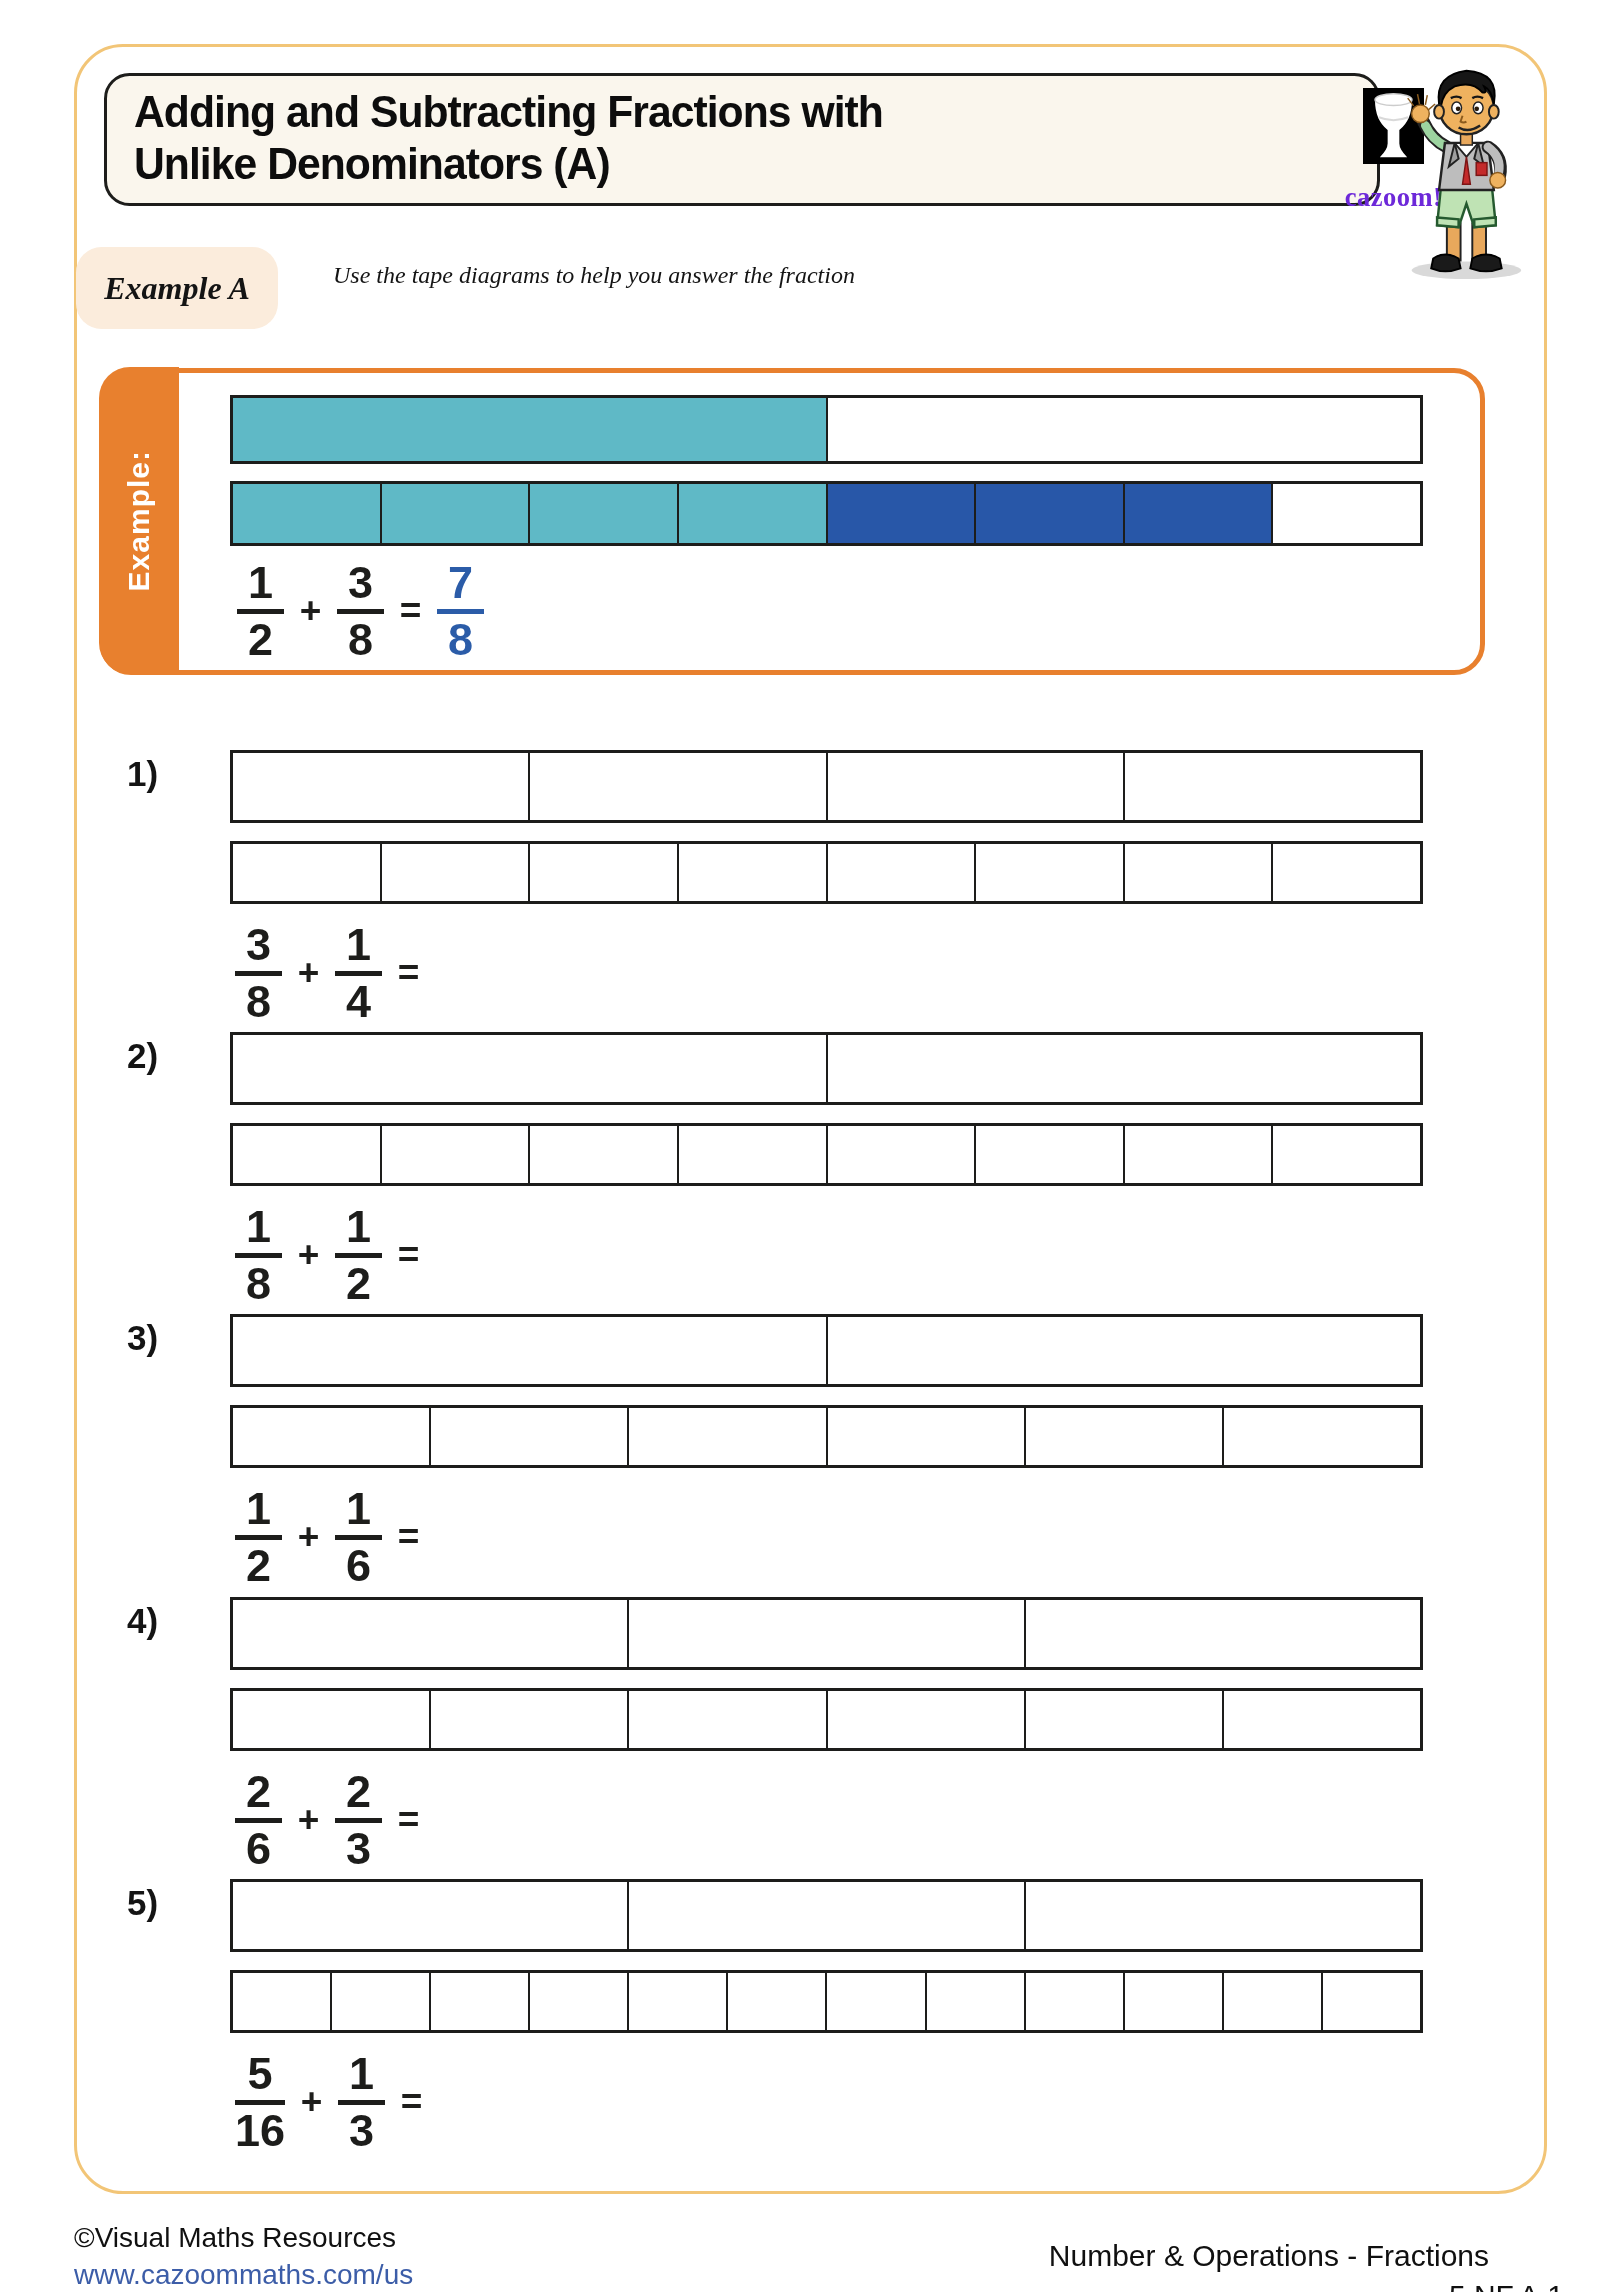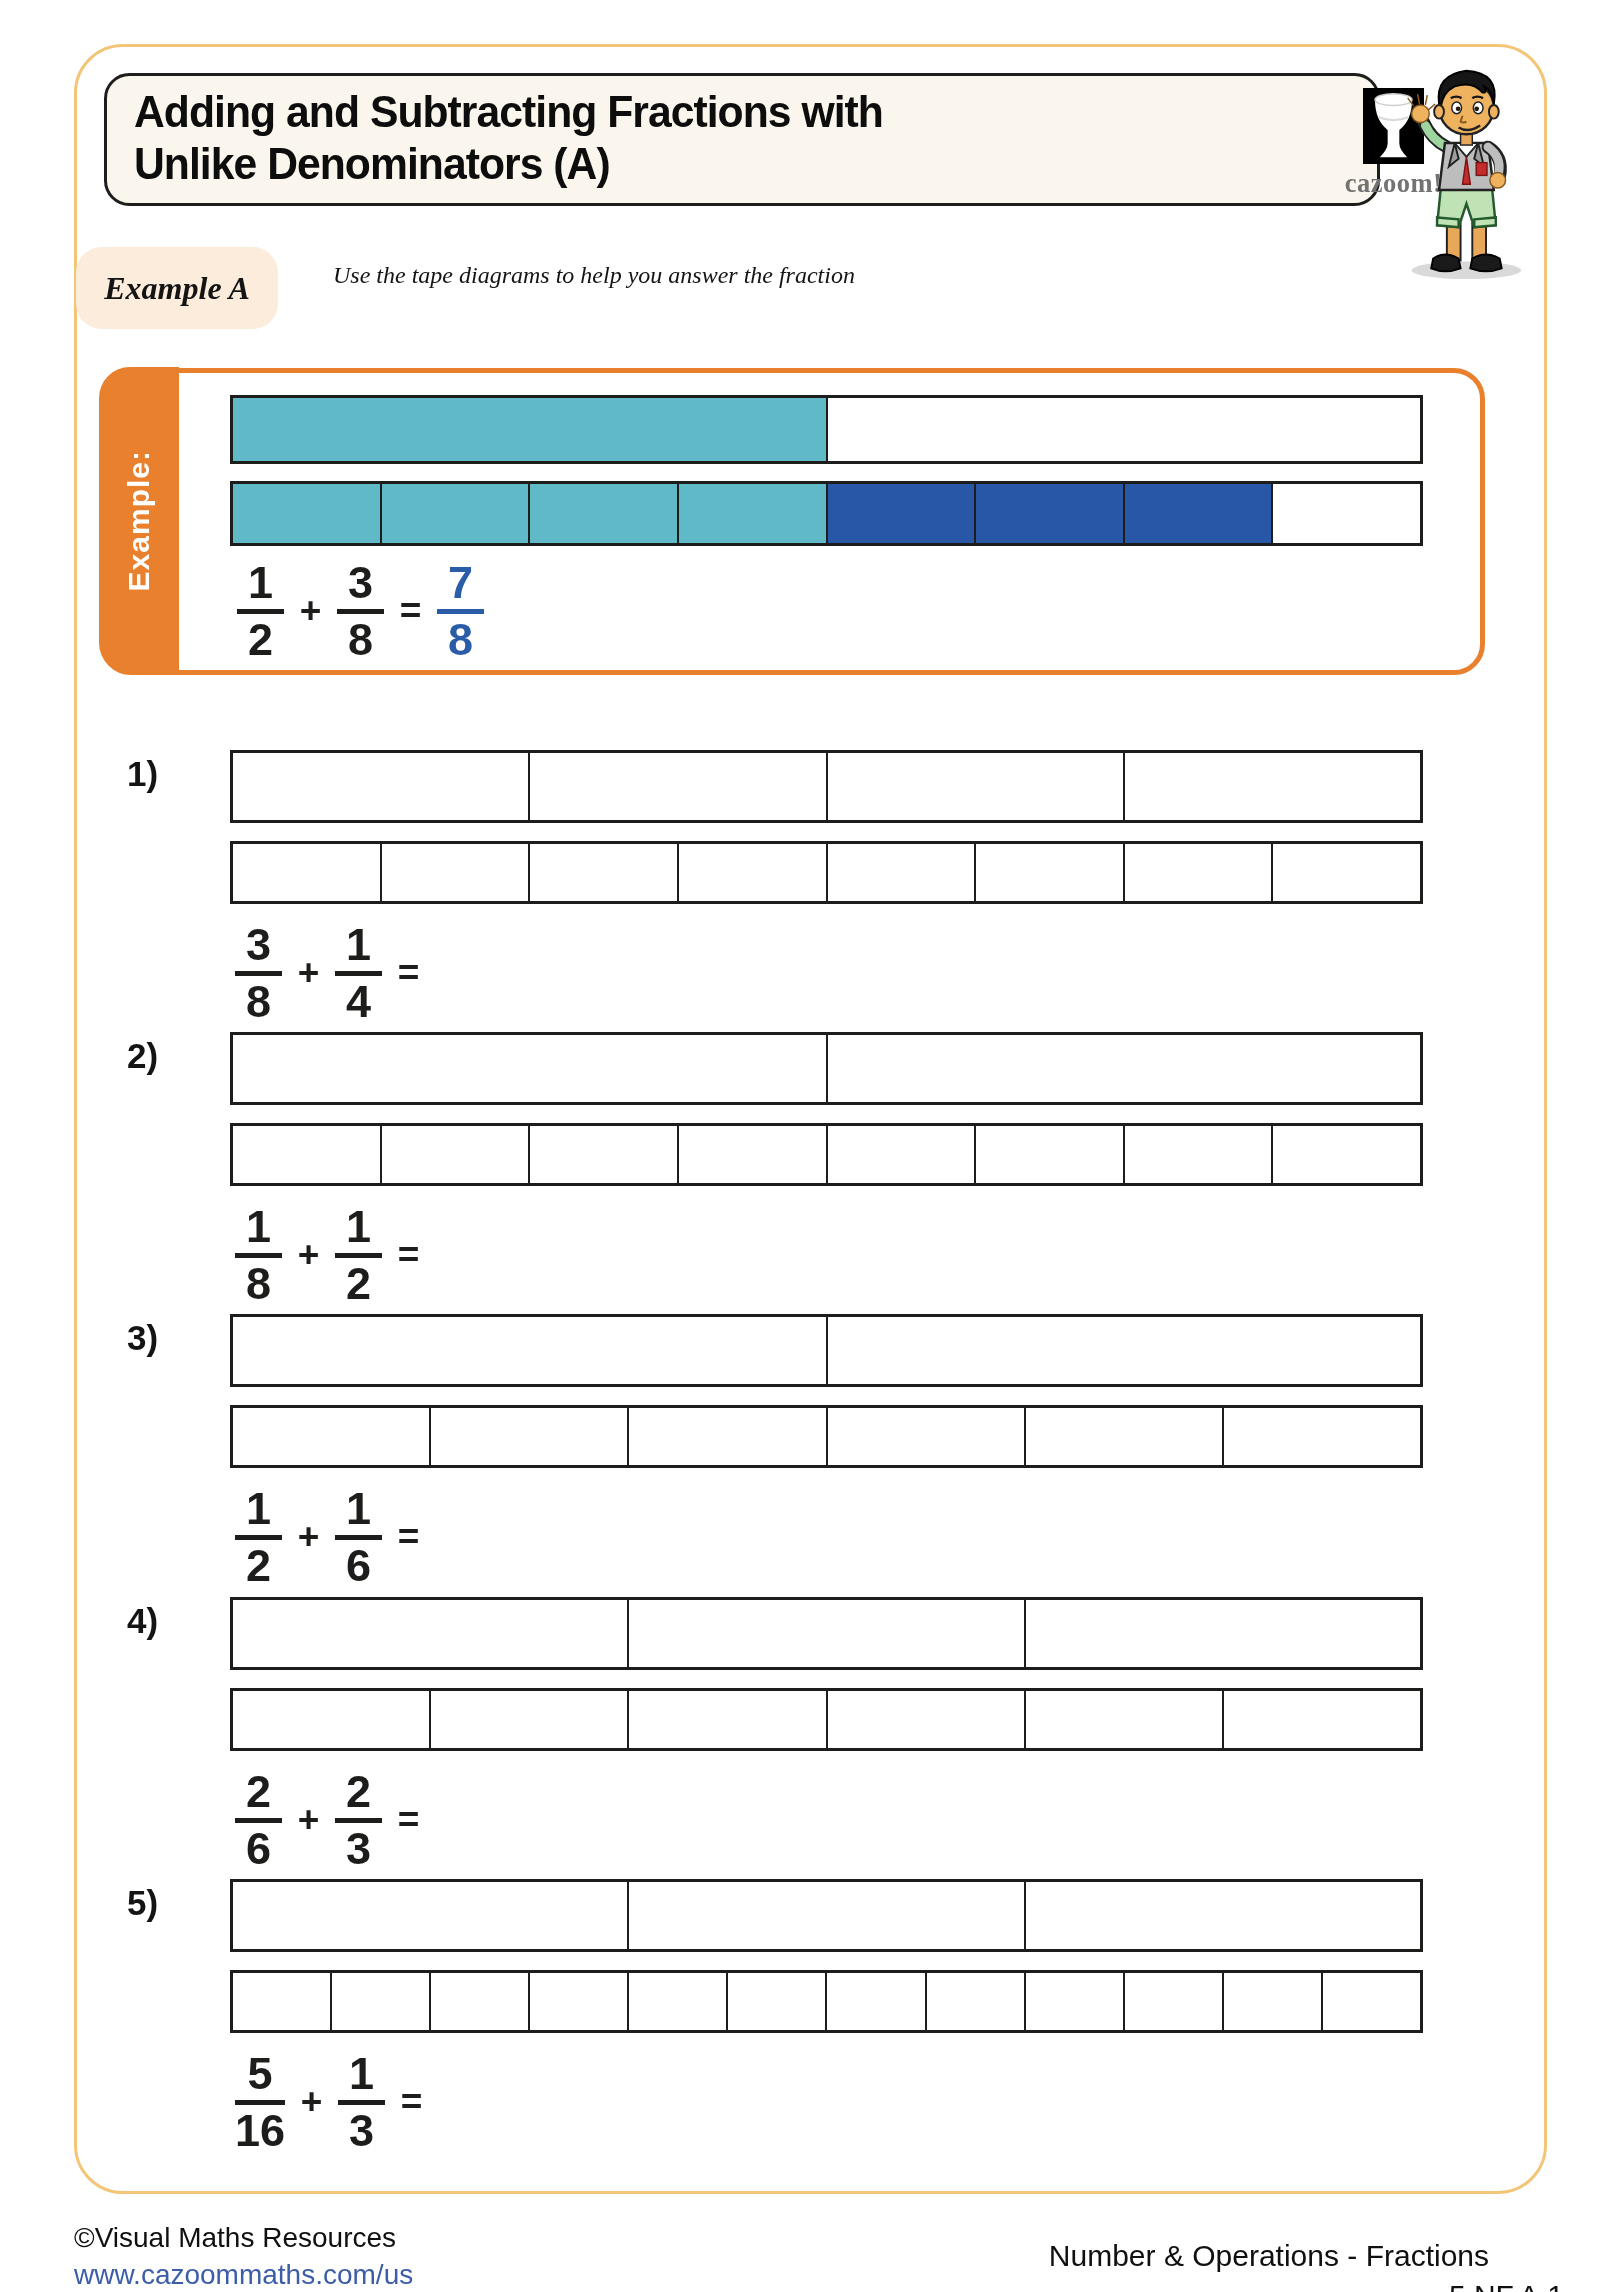--- a/index.html
+++ b/index.html
@@ -18,21 +18,21 @@
   }
   .title-text{
     position:absolute;left:27.4px;top:9.8px;font-size:44px;font-weight:bold;
     line-height:1.18;letter-spacing:-1px;color:#0d0d0d;transform:scaleX(.97);transform-origin:left top;
     white-space:nowrap;
   }
   .logo{position:absolute;left:1213px;top:11.8px;width:147px;text-align:center;}
   .logo-square{width:61px;height:76px;background:#000;margin:0 auto;display:block;}
   .logo-text{
     font-family:"Liberation Serif",serif;font-weight:bold;font-size:26.5px;
-    color:#737373;letter-spacing:0.5px;margin-top:4px;
+    color:#6d28d9;letter-spacing:0.5px;margin-top:18px;
   }
   .boy{position:absolute;left:1390px;top:57px;width:147px;height:225px;}
   
   .section-label{
     position:absolute;left:76px;top:247px;width:202px;height:82px;background:#FBECDC;
     border-radius:25.5px;display:flex;align-items:center;justify-content:center;
     font-family:"Liberation Serif",serif;font-style:italic;font-weight:bold;
     font-size:32px;color:#141414;
   }
   .instruction{

